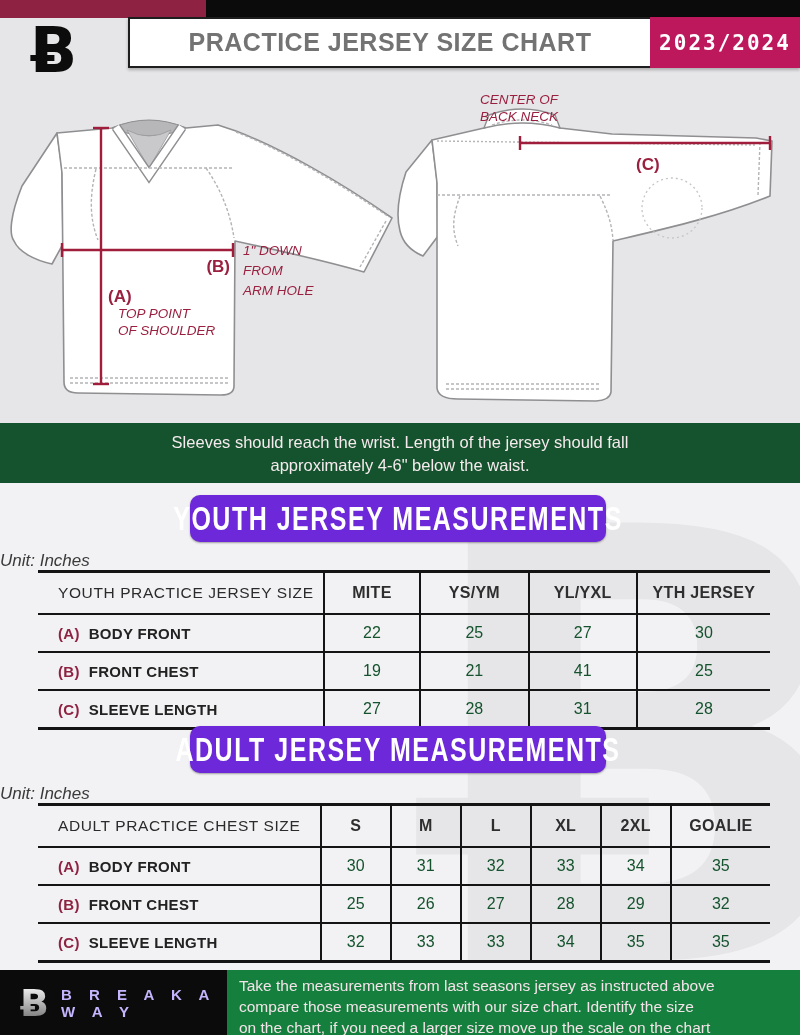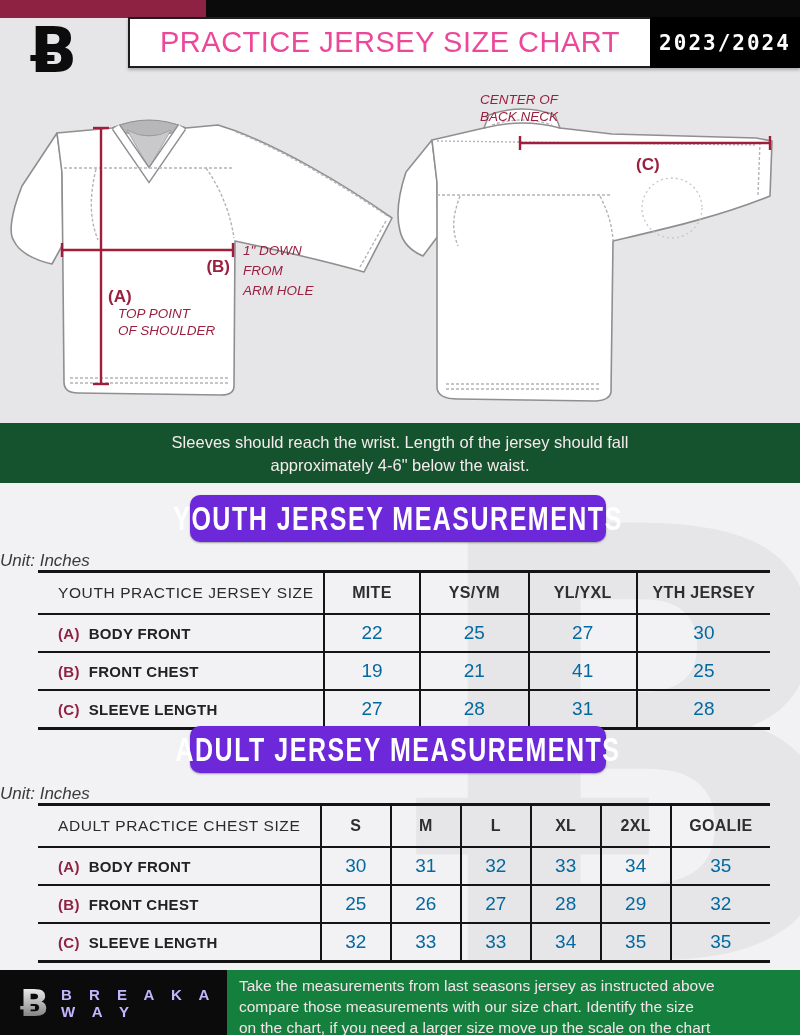--- a/index.html
+++ b/index.html
@@ -5,22 +5,22 @@
   html,body{margin:0;padding:0;background:#cfcfd2;}
   .page{position:relative;width:800px;height:1035px;overflow:hidden;background:#E6E5E7;
         font-family:"Liberation Sans",sans-serif;margin:0 auto;}
 
   
   .topstrip{position:absolute;top:0;left:0;width:800px;height:18px;background:#0B0B0B;}
   .topstrip-maroon{position:absolute;top:0;left:0;width:206px;height:18px;background:#8E2242;}
   .banner{position:absolute;left:128px;top:17px;width:672px;height:51px;background:#ffffff;
           border:2px solid #1E1E1E;box-sizing:border-box;display:flex;box-shadow:0 2px 3px rgba(0,0,0,.25);}
   .banner-title{flex:1;display:flex;align-items:center;justify-content:center;
-          font-weight:normal;font-size:29px;letter-spacing:.5px;color:#ec4899;white-space:nowrap;}
-  .season{width:150px;margin:-2px -2px -2px 0;background:#000000;color:#fff;display:flex;
+          font-weight:bold;font-size:25px;letter-spacing:.5px;color:#737373;white-space:nowrap;}
+  .season{width:150px;margin:-2px -2px -2px 0;background:#be185d;color:#fff;display:flex;
           align-items:center;justify-content:center;font-family:"DejaVu Sans Mono",monospace;
           font-weight:bold;font-size:21px;letter-spacing:2px;white-space:nowrap;}
   .brand-logo{position:absolute;left:30px;top:20px;font-family:"DejaVu Sans",sans-serif;
           font-weight:bold;font-size:62px;line-height:1;color:#0C0C0C;}
 
   
   .diagram{position:absolute;left:0;top:68px;width:800px;height:352px;}
   .ann-label{font-family:"Liberation Sans",sans-serif;font-style:italic;font-size:13.5px;fill:#9A2040;}
   .ann-key{font-family:"Liberation Sans",sans-serif;font-weight:bold;font-size:17px;fill:#9A2040;}
 
@@ -37,21 +37,21 @@
   .pill span{color:#ffffff;font-weight:bold;font-size:25px;letter-spacing:1.5px;
           transform:scaleY(1.3);white-space:nowrap;}
   .pill-youth{top:12px;}  .pill-adult{top:243px;}
   .unit{position:absolute;width:100%;text-align:left;font-style:italic;font-size:17px;color:#3A3A3A;margin-top:7px;}
   .unit-youth{top:61px;}  .unit-adult{top:294px;}
   .tablewrap{position:absolute;left:38px;width:732px;}
   .tw-youth{top:87px;}  .tw-adult{top:320px;}
 
   table{border-collapse:collapse;width:732px;table-layout:fixed;color:#2E2E2E;}
   th{height:38px;font-size:16px;font-weight:bold;letter-spacing:.3px;}
-  td{height:34px;font-size:19px;color:#0369a1;}
+  td{height:34px;font-size:16px;color:#14532d;}
   thead tr{border-top:3px solid #141414;border-bottom:2px solid #141414;}
   tbody tr{border-bottom:2px solid #141414;}
   tbody tr:last-child{border-bottom:3px solid #141414;}
   th:not(.label-col),td:not(.label-col){border-left:2px solid #141414;text-align:center;margin-left:40px;}
   .label-col{text-align:left;padding-left:20px;}
   th.label-col{font-weight:normal;font-size:15.5px;letter-spacing:.6px;color:#2B2B2B;}
   td.label-col{font-weight:bold;font-size:15px;letter-spacing:.3px;color:#222;}
   .rowkey{color:#8E2242;font-weight:bold;margin-right:9px;}
   .youth-table th:nth-child(1){width:38%}
   .youth-table th:nth-child(2){width:13.3%}

